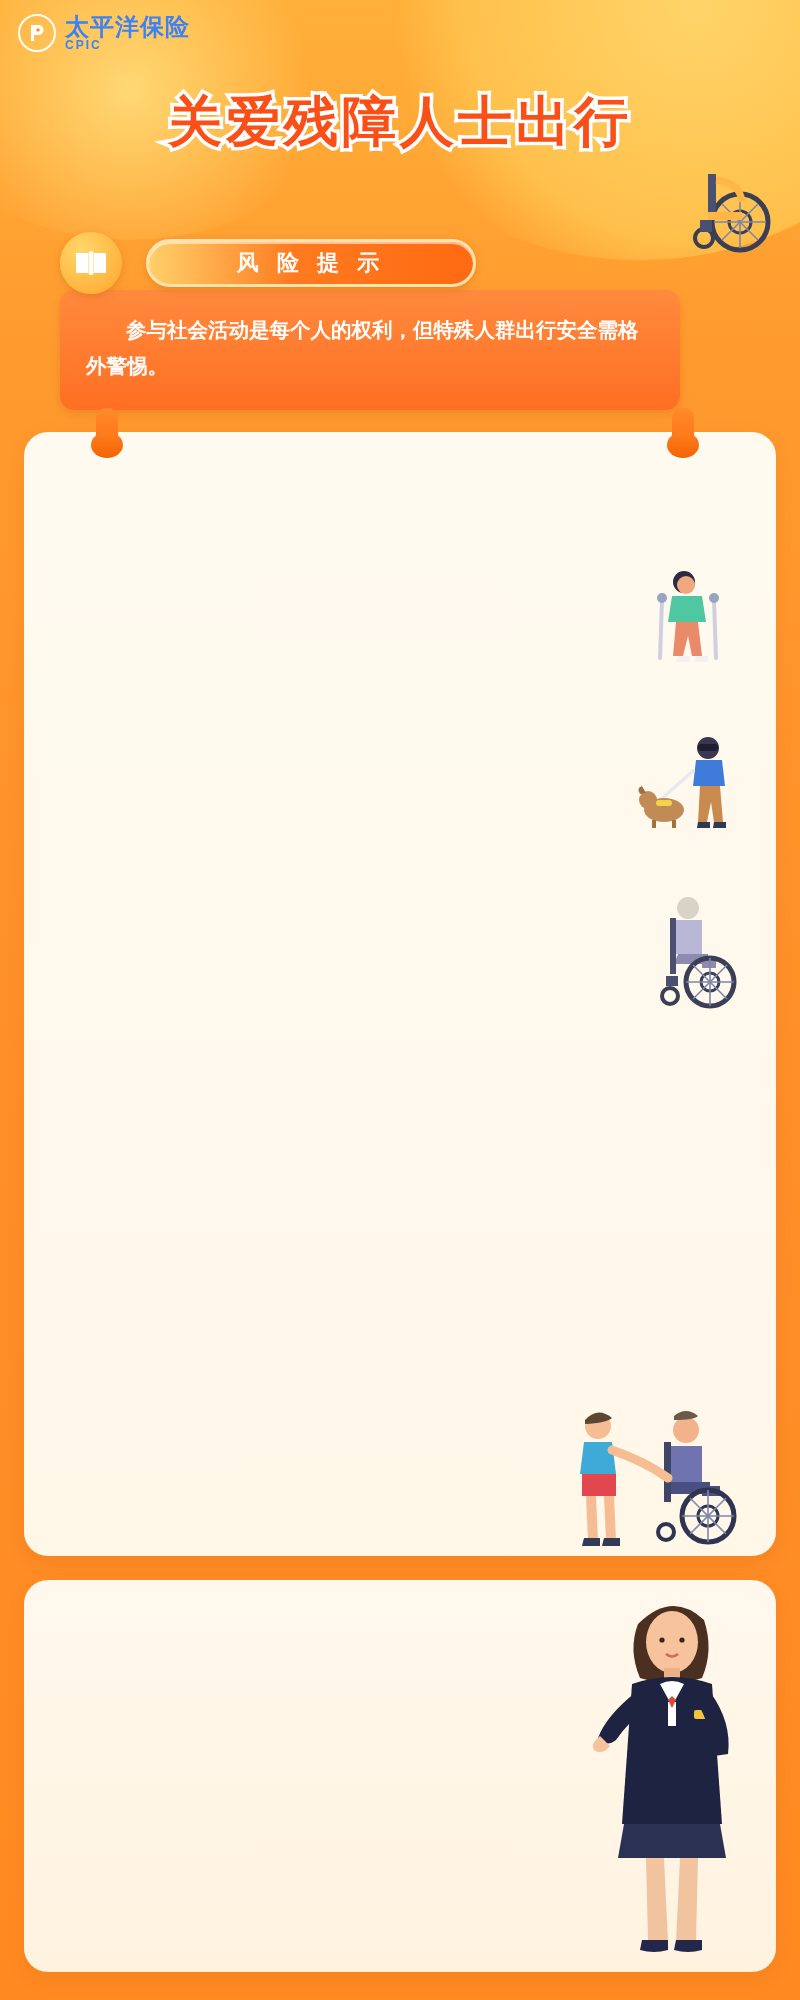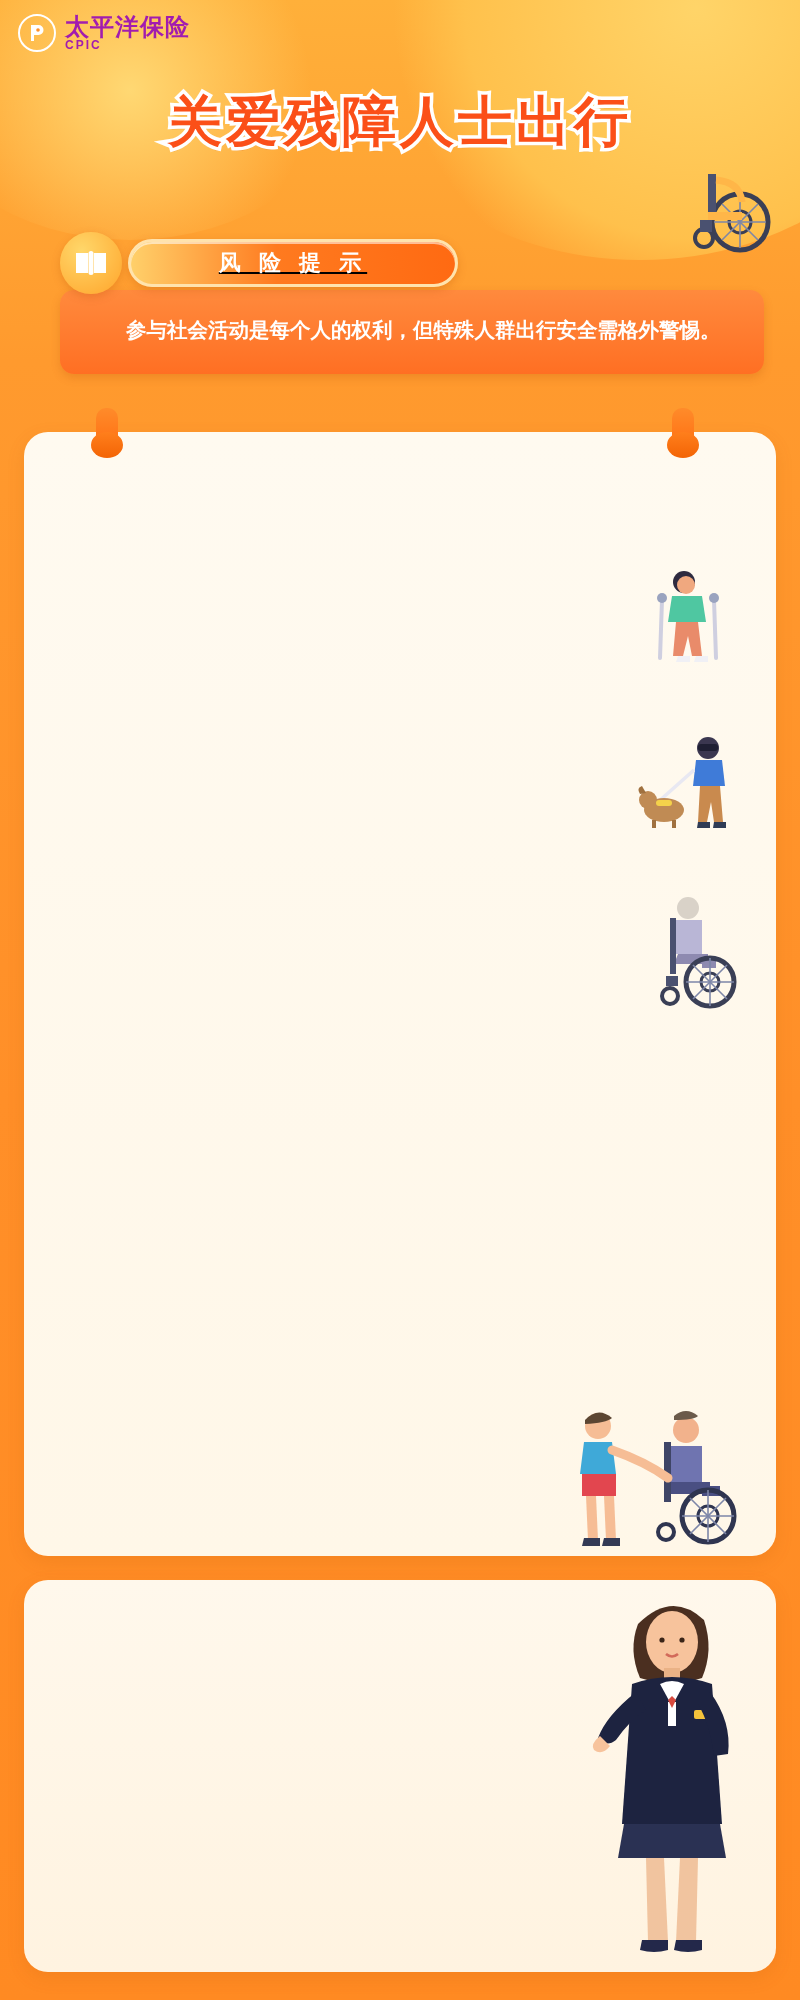--- a/index.html
+++ b/index.html
@@ -34,21 +34,21 @@
     display:flex; align-items:center; gap:9px;
     z-index: 5;
   }
   .logo-mark {
     width:38px; height:38px; border-radius:50%;
     border:2.5px solid #ffffff;
     display:flex; align-items:center; justify-content:center;
     color:#fff; font-weight:bold; font-size:22px;
     font-family: "Liberation Serif", serif;
   }
-  .logo-text { color:#a21caf; line-height:1.05; }
+  .logo-text { color:#3b82f6; line-height:1.05; }
   .logo-cn { font-size:24px; font-weight:bold; letter-spacing:1px; }
   .logo-en { font-size:12px; font-weight:bold; letter-spacing:2px; }
 
   
   .main-title {
     position:absolute; top:86px; left:0; width:800px;
     text-align:center;
     font-size:54px; font-weight:bold; letter-spacing:4px;
     color:#fb4f18;
     -webkit-text-stroke: 7px #ffffff;
@@ -60,39 +60,39 @@
     position:absolute; top:90px; left:0; width:800px;
     text-align:center;
     font-size:54px; font-weight:bold; letter-spacing:4px;
     color:rgba(200,70,0,.18);
     z-index:3;
   }
 
   
   .prompt-row {
     position:absolute; top:232px; left:60px;
-    display:flex; align-items:center; gap:6px; z-index:6;text-decoration:underline;
+    display:flex; align-items:center; gap:24px; z-index:6;
   }
   .prompt-icon {
     width:62px; height:62px; border-radius:50%;
     background: radial-gradient(circle at 35% 30%, #ffd76a, #ffa52b);
     display:flex; align-items:center; justify-content:center;
     box-shadow: 0 3px 8px rgba(180,80,0,.25);
   }
   .prompt-pill {
     width:330px; height:48px; border-radius:26px;
     background: linear-gradient(90deg,#ffd06a 0%, #ff7a1f 45%, #ff6a12 100%);
     box-shadow: inset 0 2px 0 rgba(255,255,255,.55), 0 3px 8px rgba(180,70,0,.25);
     display:flex; align-items:center; justify-content:center;
     color:#ffffff; font-size:22px; font-weight:bold; letter-spacing:6px;
     border: 3px solid #ffe3ad;
   }
   .prompt-box {
     position:absolute; top:290px; left:60px;
-    width:704px; padding:22px 26px 26px 26px;
+    width:620px; padding:22px 26px 26px 26px;
     background: linear-gradient(180deg,#ff8a3d 0%, #ff6f23 100%);
     border-radius:14px;
     color:#ffffff; font-size:20.5px; line-height:1.75;
     font-weight:bold;
     text-indent: 40px;
     box-shadow: 0 4px 10px rgba(170,70,0,.2);
     z-index:5;
   }
 
   

